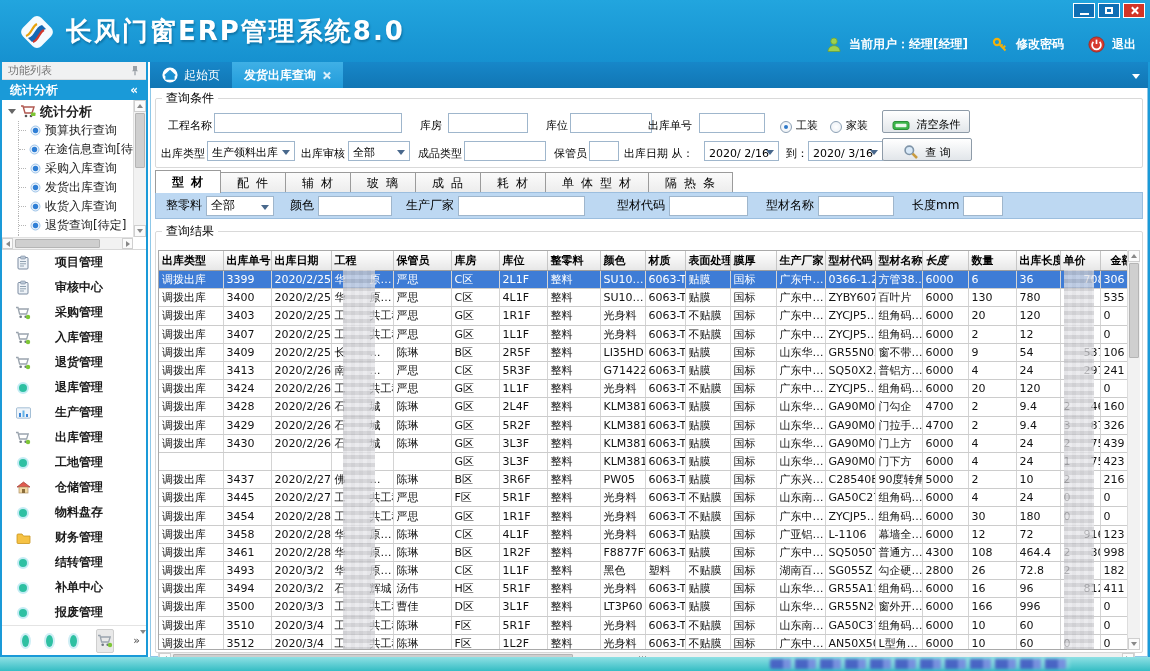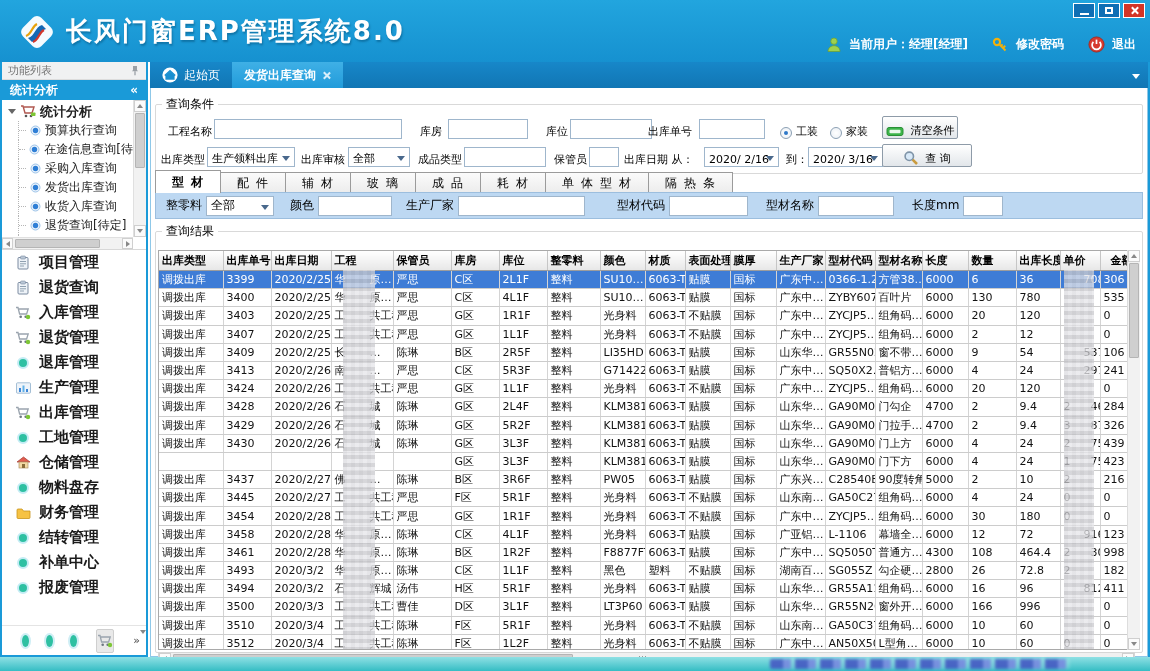--- a/index.html
+++ b/index.html
@@ -34,40 +34,40 @@
 .tree-dash{width:7px;border-top:1px dotted #b5b5b5}
 .tree-label{white-space:nowrap}
 .vsb{position:absolute;right:0;top:0;bottom:12px;width:13px;background:#f2f2f2;border-left:1px solid #e0e0e0}
 .hsb{position:absolute;left:0;right:13px;bottom:0;height:12px;background:#f2f2f2;border-top:1px solid #e0e0e0}
 .sb-btn{position:absolute;background:#fbfbfb;border:1px solid #cfcfcf;display:flex;align-items:center;justify-content:center}
 .t-up{width:0;height:0;border-bottom:4px solid #888;border-left:3px solid transparent;border-right:3px solid transparent}
 .t-dn{width:0;height:0;border-top:4px solid #888;border-left:3px solid transparent;border-right:3px solid transparent}
 .t-lf{width:0;height:0;border-right:4px solid #888;border-top:3px solid transparent;border-bottom:3px solid transparent}
 .t-rt{width:0;height:0;border-left:4px solid #888;border-top:3px solid transparent;border-bottom:3px solid transparent}
 .menu{flex:1;overflow:hidden}
-.menu-item{height:25px;display:flex;align-items:center;gap:8px;padding-left:13px;font-size:15px;font-weight:700;color:#1b1b1b;cursor:pointer}
+.menu-item{height:25px;display:flex;align-items:center;gap:24px;padding-left:13px;font-size:12px;font-weight:700;color:#1b1b1b;cursor:pointer}
 .menu-item .icon{width:16px;display:flex;justify-content:center}
 .sb-foot{height:30px;border-top:1px solid #e4e4e4;display:flex;align-items:center;padding-left:20px;gap:17px}
 .dot{width:12px;height:12px;border-radius:50%;background:#2ec0a2;box-shadow:0 0 0 2px #cfeef5}
 .foot-btn{width:28px;height:24px;background:#e9e9e9;border:1px solid #cfcfcf;border-radius:2px;display:flex;align-items:center;justify-content:center;margin-left:2px}
 .overflow{font-size:11px;color:#444;line-height:8px;text-align:center;margin-left:2px}
 .overflow .t-dn{margin:2px auto 0}
 
 .main{position:absolute;left:150px;top:62px;width:998px;height:595px}
 .tabstrip{position:absolute;left:0;top:0;right:0;height:26px;background:linear-gradient(#1787c9,#1176b4);display:flex;align-items:flex-end}
 .tab{height:26px;display:flex;align-items:center;gap:6px;padding:0 12px;color:#fff;font-size:12px;cursor:pointer}
 .tab.active{background:linear-gradient(#3fb0e6,#219bda);font-weight:700}
 .tab-x{position:relative;width:9px;height:9px;opacity:.9}
 .tab-x::before,.tab-x::after{content:"";position:absolute;left:4px;top:0;width:1.6px;height:9px;background:#eaf6fd}
 .tab-x::before{transform:rotate(45deg)}.tab-x::after{transform:rotate(-45deg)}
 .strip-dd{margin-left:auto;margin-bottom:9px;margin-right:8px;width:0;height:0;border-top:5px solid #fff;border-left:4px solid transparent;border-right:4px solid transparent}
 .content{position:absolute;left:0;top:26px;right:0;bottom:0;background:#fff;border:1px solid #8fc8e8;border-top:none}
 fieldset{border:1px solid #d9d9d9;border-radius:2px}
 legend{font-size:12px;color:#000;padding:0 4px;margin-left:6px}
-.qf{position:absolute;left:4px;top:8px;right:4px;height:78px}
+.qf{position:absolute;left:4px;top:2px;right:4px;height:78px}
 .qf .ctl{position:absolute;height:20px;display:flex;align-items:flex-end;font-size:11px;color:#000}
 .inp{border:1px solid #9fb6cc;background:#fff;height:20px;font-size:12px;padding:0 3px}
 .combo{background:#fff;border:1px solid #9fb6cc;height:20px;font-size:12px;display:flex;align-items:center;padding:0 16px 0 4px;position:relative;white-space:nowrap;overflow:hidden}
 .combo::after{content:"";position:absolute;right:4px;top:8px;border-left:4px solid transparent;border-right:4px solid transparent;border-top:5px solid #49688c}
 .radio{width:12px;height:12px;border-radius:50%;border:1px solid #8ca0b4;background:radial-gradient(#fff,#e9eef4);display:inline-block;position:relative;margin-right:4px}
 .radio.on::after{content:"";position:absolute;inset:3px;background:#2e78c8;border-radius:50%}
 .btn{display:flex;align-items:center;gap:6px;justify-content:center;border:1px solid #8e9ba8;background:linear-gradient(#ffffff,#e2e6ea);font-size:12px;border-radius:2px;cursor:pointer}
 
 .mat-tabs{position:absolute;left:4px;top:82px;display:flex;align-items:flex-end;height:23px}
 .mtab{height:21px;padding:0 10px 0 16px;border:1px solid #9b9b9b;border-bottom:none;background:linear-gradient(#fbfbfb,#ececec);font-size:12px;letter-spacing:7px;display:flex;align-items:center;cursor:pointer;margin-right:-1px}
@@ -274,21 +274,32 @@
       <div class="menu-item">
         <span class="icon">
           <svg width="14" height="15" viewBox="0 0 14 15">
             <rect x="2" y="2.5" width="10" height="11.5" rx="1" fill="#eef3f8" stroke="#7a8aa0"></rect>
             <rect x="4.5" y="1" width="5" height="3" rx="1" fill="#b9c7d6" stroke="#7a8aa0" stroke-width="0.6"></rect>
             <line x1="4" y1="6.5" x2="10" y2="6.5" stroke="#8fa0b0"></line>
             <line x1="4" y1="8.8" x2="10" y2="8.8" stroke="#8fa0b0"></line>
             <line x1="4" y1="11" x2="8" y2="11" stroke="#8fa0b0"></line>
           </svg>
         </span>
-        <span class="menu-label">退货查询</span>
+        <span class="menu-label">审核中心</span>
+      </div>
+      <div class="menu-item">
+        <span class="icon">
+          <svg width="16" height="14" viewBox="0 0 16 14">
+            <path d="M1 1.5h2l1.6 6.5h7l1.6-5H4" fill="none" stroke="#9aa4ae" stroke-width="1.3"></path>
+            <circle cx="5.7" cy="10.8" r="1.3" fill="#6b7680"></circle>
+            <circle cx="10.7" cy="10.8" r="1.3" fill="#6b7680"></circle>
+            <circle cx="13" cy="11" r="2.2" fill="#7ec636"></circle>
+          </svg>
+        </span>
+        <span class="menu-label">采购管理</span>
       </div>
       <div class="menu-item">
         <span class="icon">
           <svg width="16" height="14" viewBox="0 0 16 14">
             <path d="M1 1.5h2l1.6 6.5h7l1.6-5H4" fill="none" stroke="#9aa4ae" stroke-width="1.3"></path>
             <circle cx="5.7" cy="10.8" r="1.3" fill="#6b7680"></circle>
             <circle cx="10.7" cy="10.8" r="1.3" fill="#6b7680"></circle>
             <circle cx="13" cy="11" r="2.2" fill="#7ec636"></circle>
           </svg>
         </span>
@@ -452,21 +463,21 @@
         </div>
       <input class="inp ctl" style="left: 543px; top: 6px; width: 66px;">
       <div class="ctl" style="left:624px;top:6px">
           <span class="radio on"></span>
           <label>工装</label>
         </div>
       <div class="ctl" style="left:674px;top:6px">
           <span class="radio"></span>
           <label>家装</label>
         </div>
-      <div class="btn ctl" style="left:726px;top:3px;width:76px;height:23px">
+      <div class="btn ctl" style="left:726px;top:3px;width:88px;height:23px">
           <span class="icon" id="i-eraser">
             <svg width="19" height="13" viewBox="0 0 19 13">
               <rect x="1" y="2.5" width="16" height="8" rx="2" fill="#3cb54a" stroke="#2a8f37"></rect>
               <rect x="3.5" y="4.8" width="11" height="3.4" rx="1" fill="#eaf8ec"></rect>
             </svg>
           </span>
           <span>清空条件</span>
         </div>
 
       <div class="ctl" style="left:5px;top:34px">
@@ -554,21 +565,21 @@
                 <th style="width: 48px;">库房</th>
                 <th style="width: 48px;">库位</th>
                 <th style="width: 53px;">整零料</th>
                 <th style="width: 45px;">颜色</th>
                 <th style="width: 40px;">材质</th>
                 <th style="width: 45px;">表面处理</th>
                 <th style="width: 46px;">膜厚</th>
                 <th style="width: 49px;">生产厂家</th>
                 <th style="width: 50px;">型材代码</th>
                 <th style="width: 47px;">型材名称</th>
-                <th style="width: 46px;">长度</th>
+                <th style="width: 46px; font-style: italic;">长度</th>
                 <th style="width: 48px;">数量</th>
                 <th style="width: 44px;">出库长度</th>
                 <th style="width: 40px;">单价</th>
                 <th style="width: 36px; text-align: right;">金额</th>
               </tr>
             </thead>
           <tbody id="grid-body">
               <tr class="sel">
                 <td>调拨出库</td>
                 <td>3399</td>
@@ -736,21 +747,21 @@
                 <td>6063-T5</td>
                 <td>贴膜</td>
                 <td>国标</td>
                 <td>山东华…</td>
                 <td>GA90M06…</td>
                 <td>门勾企</td>
                 <td>4700</td>
                 <td>2</td>
                 <td>9.4</td>
                 <td><span>2</span><span class="gap g-price"></span><span>468</span></td>
-                <td>284</td>
+                <td>160</td>
               </tr>
               <tr>
                 <td>调拨出库</td>
                 <td>3429</td>
                 <td>2020/2/26</td>
                 <td><span>石</span><span class="gap g-proj"></span><span>城</span></td>
                 <td>陈琳</td>
                 <td>G区</td>
                 <td>5R2F</td>
                 <td>整料</td>

